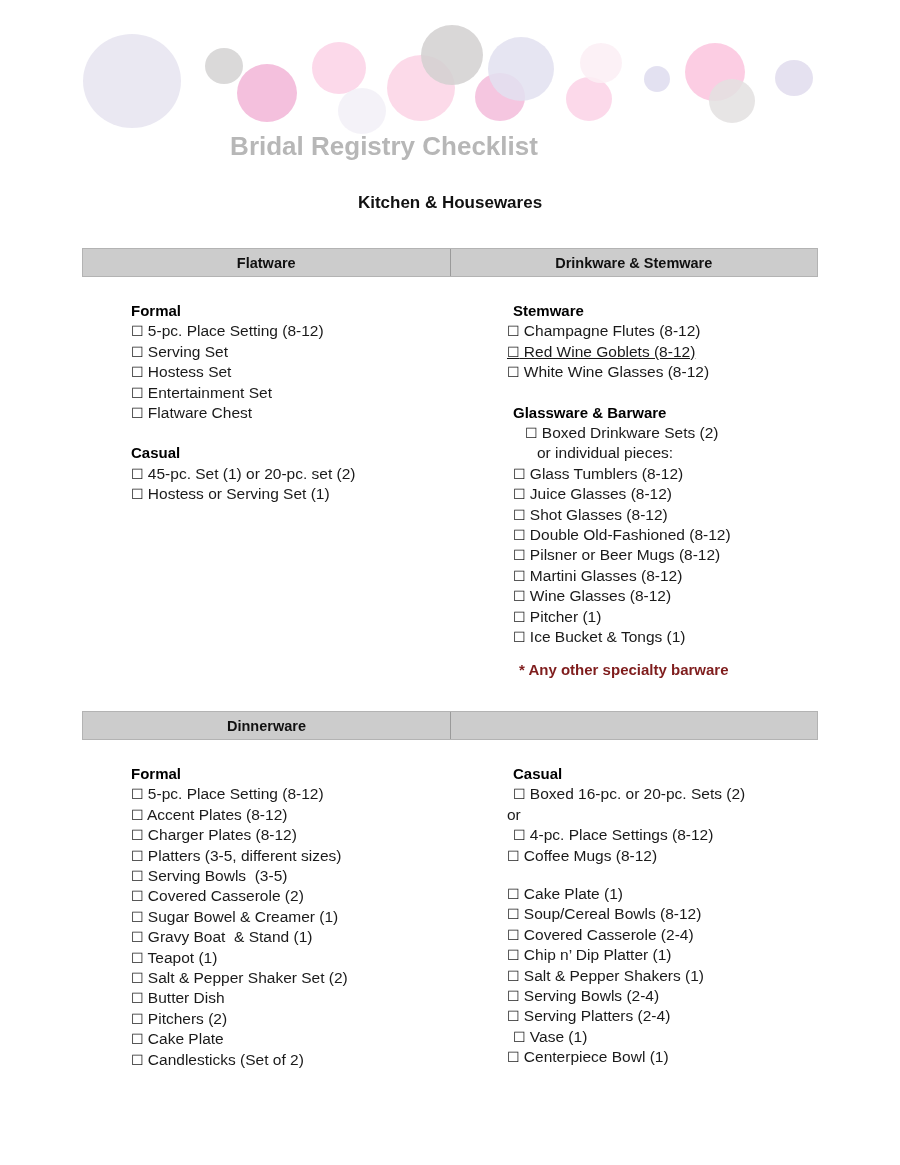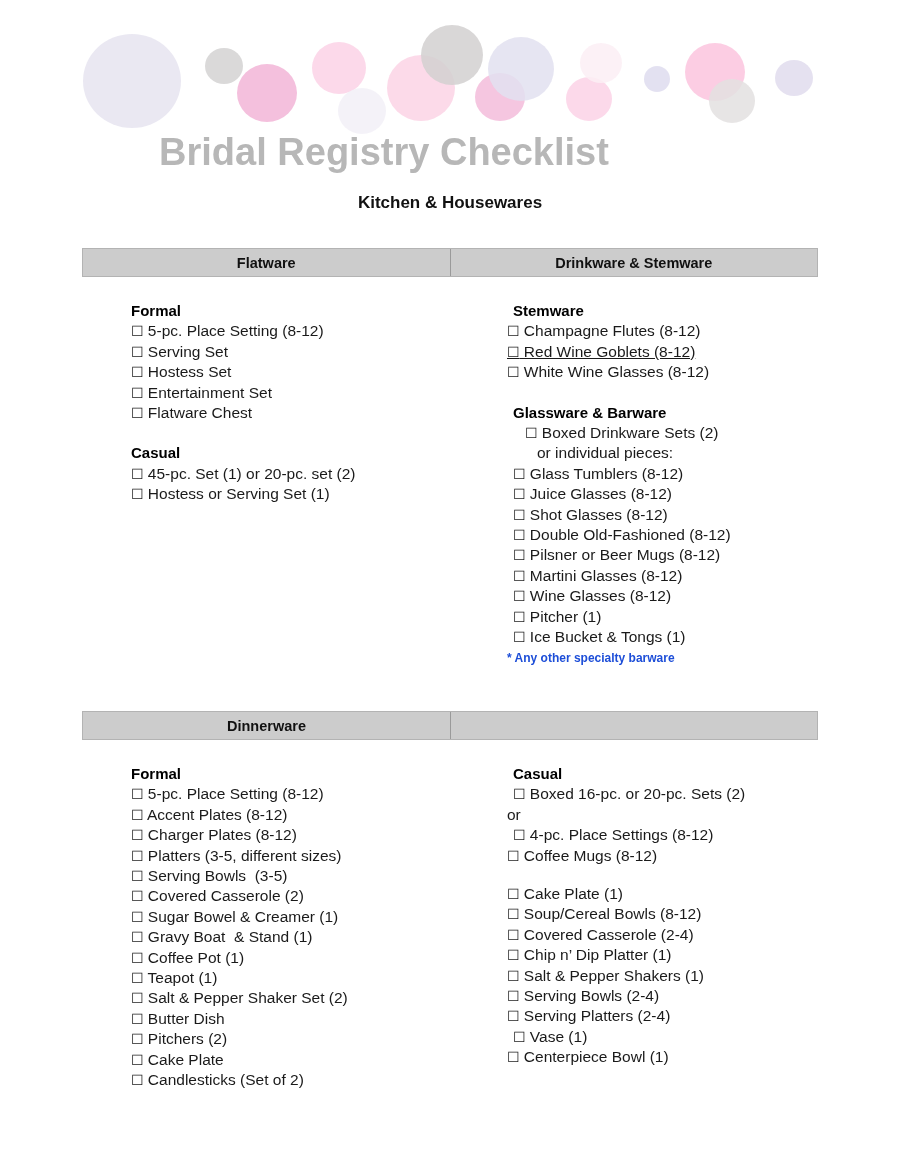--- a/index.html
+++ b/index.html
@@ -30,21 +30,21 @@
     border-radius: 50%;
   }
 
   
   .doc-title {
     position: absolute;
     left: 0;
     top: 131px;
     width: 768px;
     text-align: center;
-    font-size: 38px;
+    font-size: 26px;
     font-weight: bold;
     color: #b7b7b7;
     letter-spacing: 0px;
   }
   .doc-subtitle {
     position: absolute;
     left: 0;
     top: 193px;
     width: 900px;
     text-align: center;
@@ -118,25 +118,25 @@
     font-size: 14px;
   }
   .plain-item {
     font-size: 15.5px;
     line-height: 20.4px;
     color: #1a1a1a;
     margin: 0;
     white-space: pre;
   }
   .note-item {
-    font-size: 12px;
-    font-weight: bold;
-    line-height: 20.4px;
-    color: #1d4ed8;
-    margin: 0;
+    font-size: 15px;
+    font-weight: bold;
+    line-height: 20.4px;
+    color: #7f1d1d;
+    margin: 12px;
     white-space: pre;
   }
   .gap {
     height: 20px;
   }
 </style>
 </head>
 <body>
 
 <div class="deco-band">
@@ -210,21 +210,20 @@
     <div class="col left">
         <div class="group-title" style="padding-left: 0px;">Formal</div>
         <div class="check-item" style="padding-left: 0px;"><span class="box">☐</span><span> 5-pc. Place Setting (8-12)</span></div>
         <div class="check-item" style="padding-left: 0px;"><span class="box">☐</span><span> Accent Plates (8-12)</span></div>
         <div class="check-item" style="padding-left: 0px;"><span class="box">☐</span><span> Charger Plates (8-12)</span></div>
         <div class="check-item" style="padding-left: 0px;"><span class="box">☐</span><span> Platters (3-5, different sizes)</span></div>
         <div class="check-item" style="padding-left: 0px;"><span class="box">☐</span><span> Serving Bowls  (3-5)</span></div>
         <div class="check-item" style="padding-left: 0px;"><span class="box">☐</span><span> Covered Casserole (2)</span></div>
         <div class="check-item" style="padding-left: 0px;"><span class="box">☐</span><span> Sugar Bowel &amp; Creamer (1)</span></div>
         <div class="check-item" style="padding-left: 0px;"><span class="box">☐</span><span> Gravy Boat  &amp; Stand (1)</span></div>
-        <div class="check-item" style="padding-left: 0px;"><span class="box">☐</span><span> Coffee Pot (1)</span></div>
         <div class="check-item" style="padding-left: 0px;"><span class="box">☐</span><span> Teapot (1)</span></div>
         <div class="check-item" style="padding-left: 0px;"><span class="box">☐</span><span> Salt &amp; Pepper Shaker Set (2)</span></div>
         <div class="check-item" style="padding-left: 0px;"><span class="box">☐</span><span> Butter Dish</span></div>
         <div class="check-item" style="padding-left: 0px;"><span class="box">☐</span><span> Pitchers (2)</span></div>
         <div class="check-item" style="padding-left: 0px;"><span class="box">☐</span><span> Cake Plate</span></div>
         <div class="check-item" style="padding-left: 0px;"><span class="box">☐</span><span> Candlesticks (Set of 2)</span></div>
       </div>
     <div class="col right">
         <div class="group-title" style="padding-left: 6px;">Casual</div>
         <div class="check-item" style="padding-left: 6px;"><span class="box">☐</span><span> Boxed 16-pc. or 20-pc. Sets (2)</span></div>

